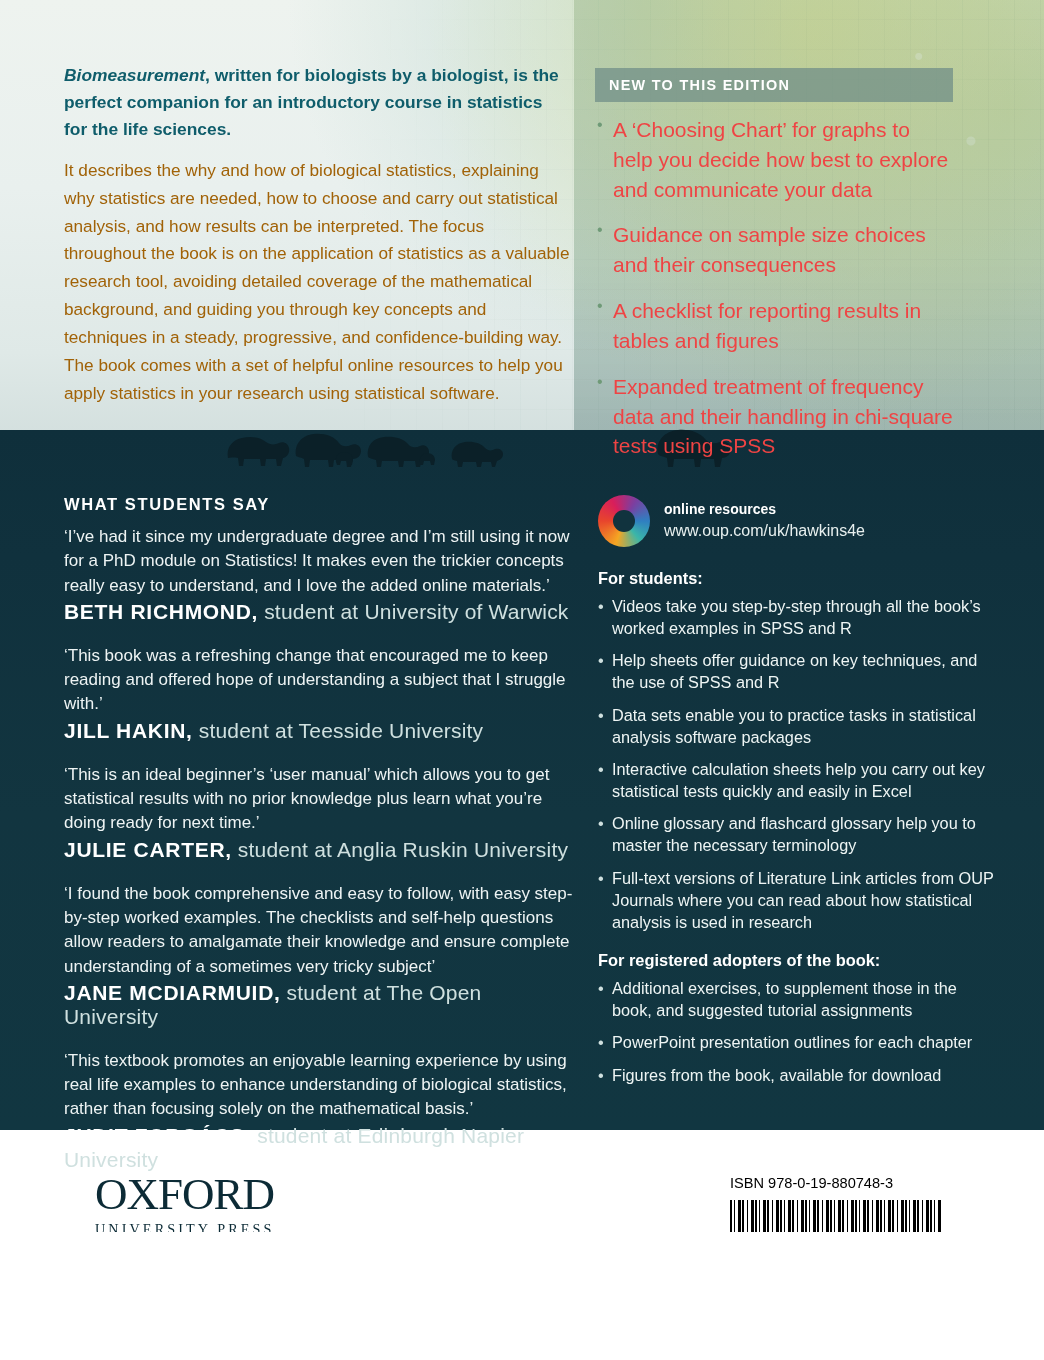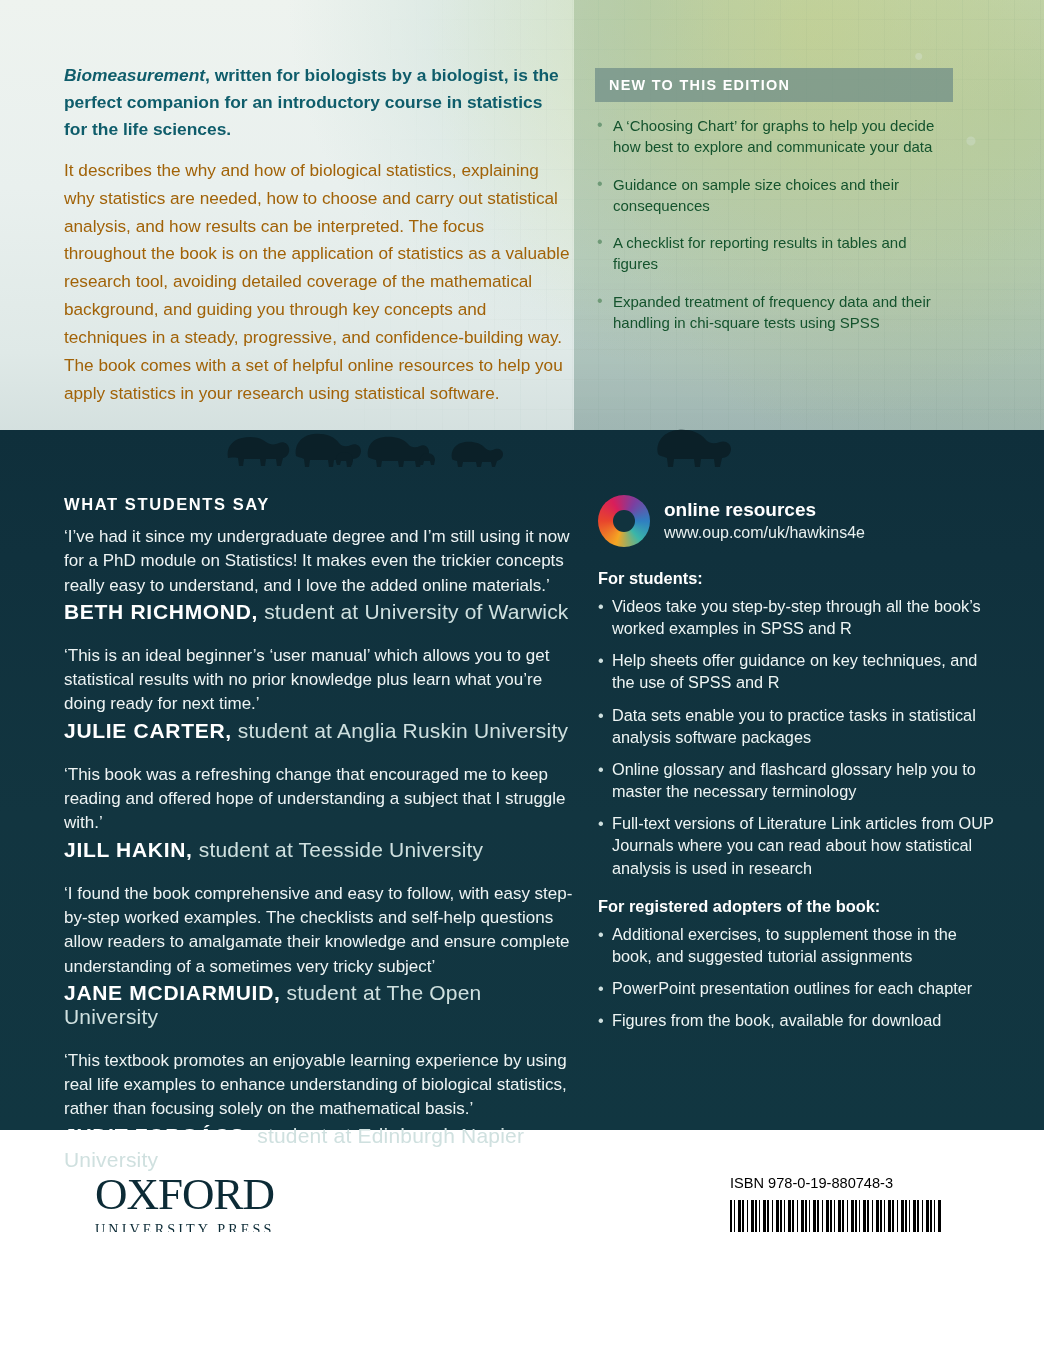--- a/index.html
+++ b/index.html
@@ -129,22 +129,22 @@
     padding: 9px 14px;
     text-transform: uppercase;
   }
   .nte-list {
     margin: 13px 0 0 0;
     padding: 0;
     list-style: none;
   }
   .nte-list li {
     position: relative;
-    color: #14532d;
-    font-size: 15px;
+    color: #ef4444;
+    font-size: 21px;
     line-height: 1.42;
     padding-left: 18px;
     margin-bottom: 16px;
   }
   .nte-list li::before {
     content: "\2022";
     position: absolute;
     left: 2px; top: -1px;
     color: #6f9a77;
     font-size: 16px;
@@ -209,21 +209,21 @@
   }
   .or-logo::after {
     content: "";
     position: absolute;
     left: 15px; top: 15px;
     width: 22px; height: 22px;
     border-radius: 50%;
     background: #11333e;
   }
   .or-title {
-    font-size: 19px;
+    font-size: 14px;
     font-weight: bold;
     line-height: 1.1;
     margin-bottom: 4px;
   }
   .or-url {
     font-size: 16px;
     color: #e8f0ef;
   }
   .or-sub {
     font-size: 16.4px;
@@ -350,27 +350,27 @@
 
   <div class="wss">
     <h2>WHAT STUDENTS SAY</h2>
 
     <div class="quote">
       <p>‘I’ve had it since my undergraduate degree and I’m still using it now for a PhD module on Statistics! It makes even the trickier concepts really easy to understand, and I love the added online materials.’</p>
       <div class="attrib"><span class="name">BETH RICHMOND,</span> <span>student at University of Warwick</span></div>
     </div>
 
     <div class="quote">
+      <p>‘This book was a refreshing change that encouraged me to keep reading and offered hope of understanding a subject that I struggle with.’</p>
+      <div class="attrib"><span class="name">JILL HAKIN,</span> <span>student at Teesside University</span></div>
+    </div>
+
+    <div class="quote">
       <p>‘This is an ideal beginner’s ‘user manual’ which allows you to get statistical results with no prior knowledge plus learn what you’re doing ready for next time.’</p>
       <div class="attrib"><span class="name">JULIE CARTER,</span> <span>student at Anglia Ruskin University</span></div>
-    </div>
-
-    <div class="quote">
-      <p>‘This book was a refreshing change that encouraged me to keep reading and offered hope of understanding a subject that I struggle with.’</p>
-      <div class="attrib"><span class="name">JILL HAKIN,</span> <span>student at Teesside University</span></div>
     </div>
 
     <div class="quote">
       <p>‘I found the book comprehensive and easy to follow, with easy step-by-step worked examples.  The checklists and self-help questions allow readers to amalgamate their knowledge and ensure complete understanding of a sometimes very tricky subject’</p>
       <div class="attrib"><span class="name">JANE MCDIARMUID,</span> <span>student at The Open University</span></div>
     </div>
 
     <div class="quote">
       <p>‘This textbook promotes an enjoyable learning experience by using real life examples to enhance understanding of biological statistics, rather than focusing solely on the mathematical basis.’</p>
       <div class="attrib"><span class="name">JUDIT FORGÁCS,</span> <span>student at Edinburgh Napier University</span></div>
@@ -384,20 +384,21 @@
         <div class="or-title">online resources</div>
         <div class="or-url">www.oup.com/uk/hawkins4e</div>
       </div>
     </div>
 
     <div class="or-sub">For students:</div>
     <ul class="or-list">
       <li>Videos take you step-by-step through all the book’s worked examples in SPSS and R</li>
       <li>Help sheets offer guidance on key techniques, and the use of SPSS and R</li>
       <li>Data sets enable you to practice tasks in statistical analysis software packages</li>
+      <li>Interactive calculation sheets help you carry out key statistical tests quickly and easily in Excel</li>
       <li>Online glossary and flashcard glossary help you to master the necessary terminology</li>
       <li>Full-text versions of Literature Link articles from OUP Journals where you can read about how statistical analysis is used in research</li>
     </ul>
 
     <div class="or-sub">For registered adopters of the book:</div>
     <ul class="or-list">
       <li>Additional exercises, to supplement those in the book, and suggested tutorial assignments</li>
       <li>PowerPoint presentation outlines for each chapter</li>
       <li>Figures from the book, available for download</li>
     </ul>

